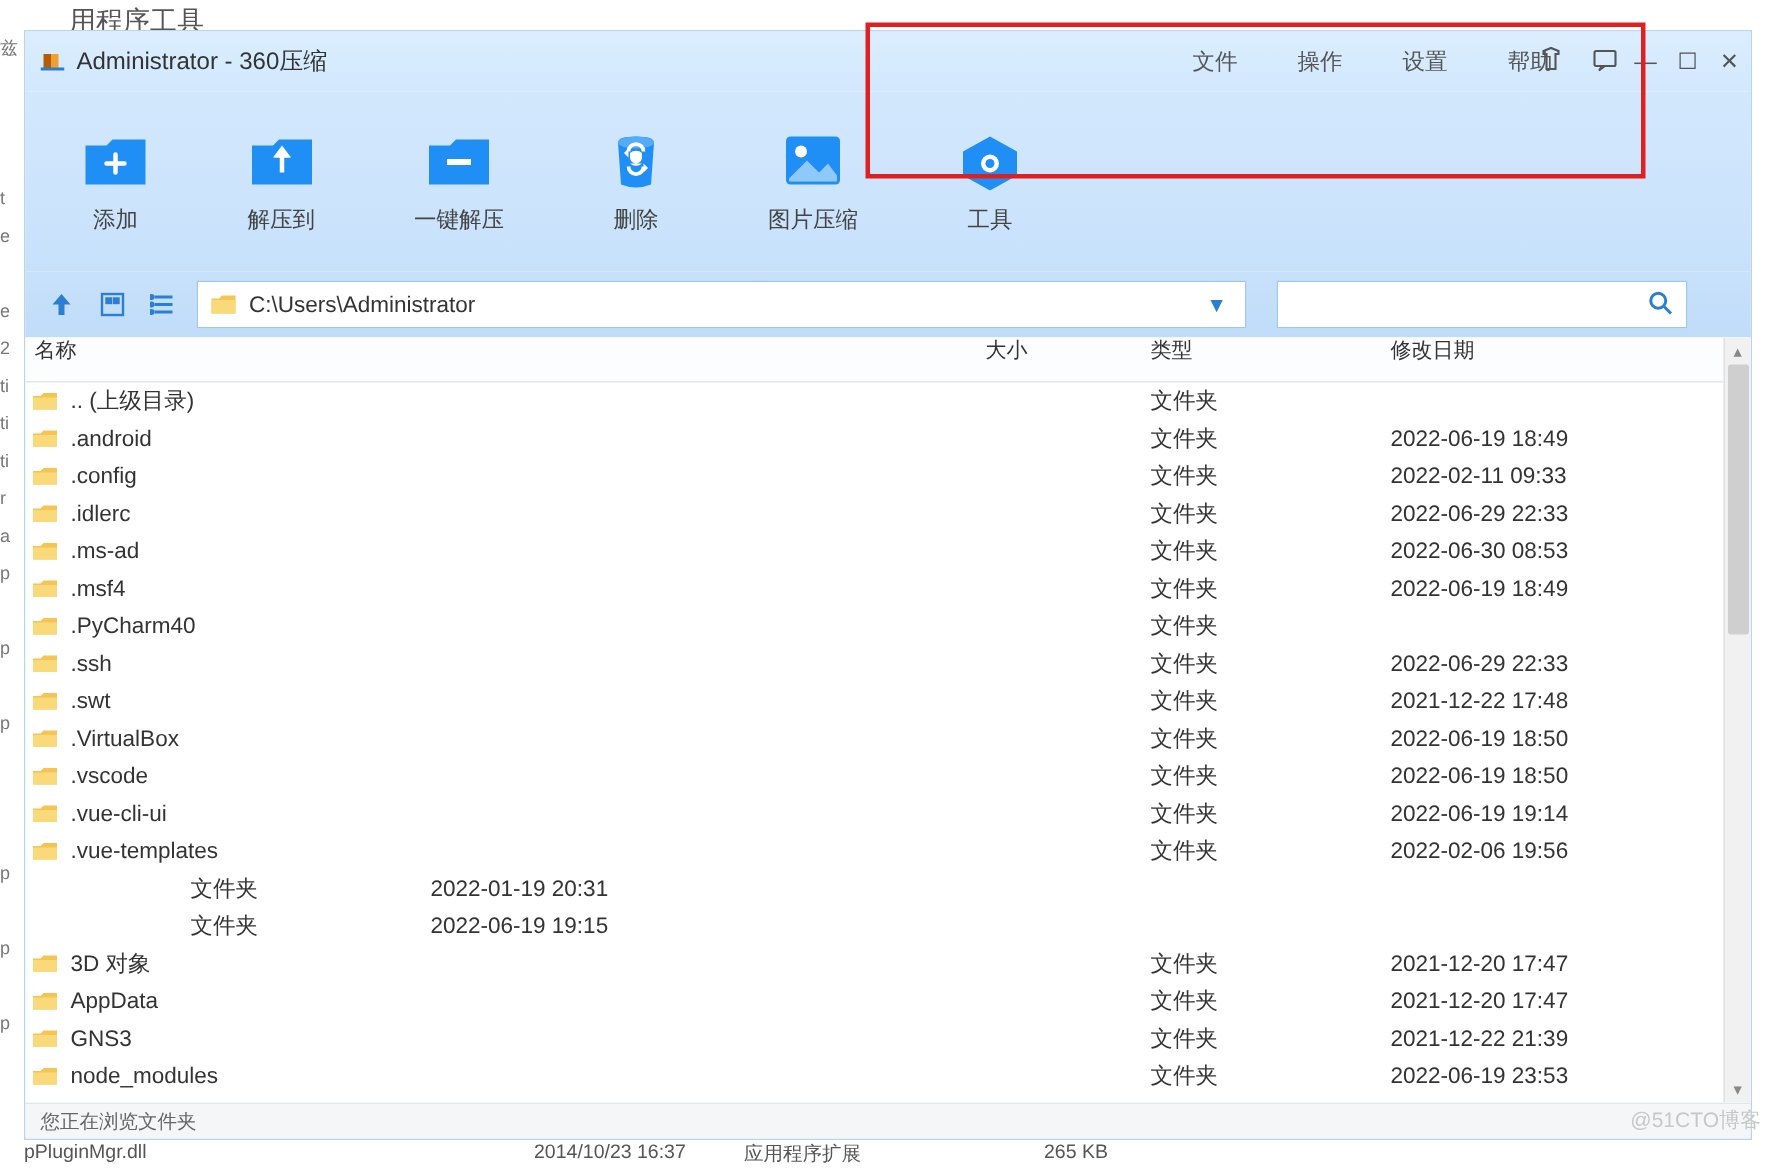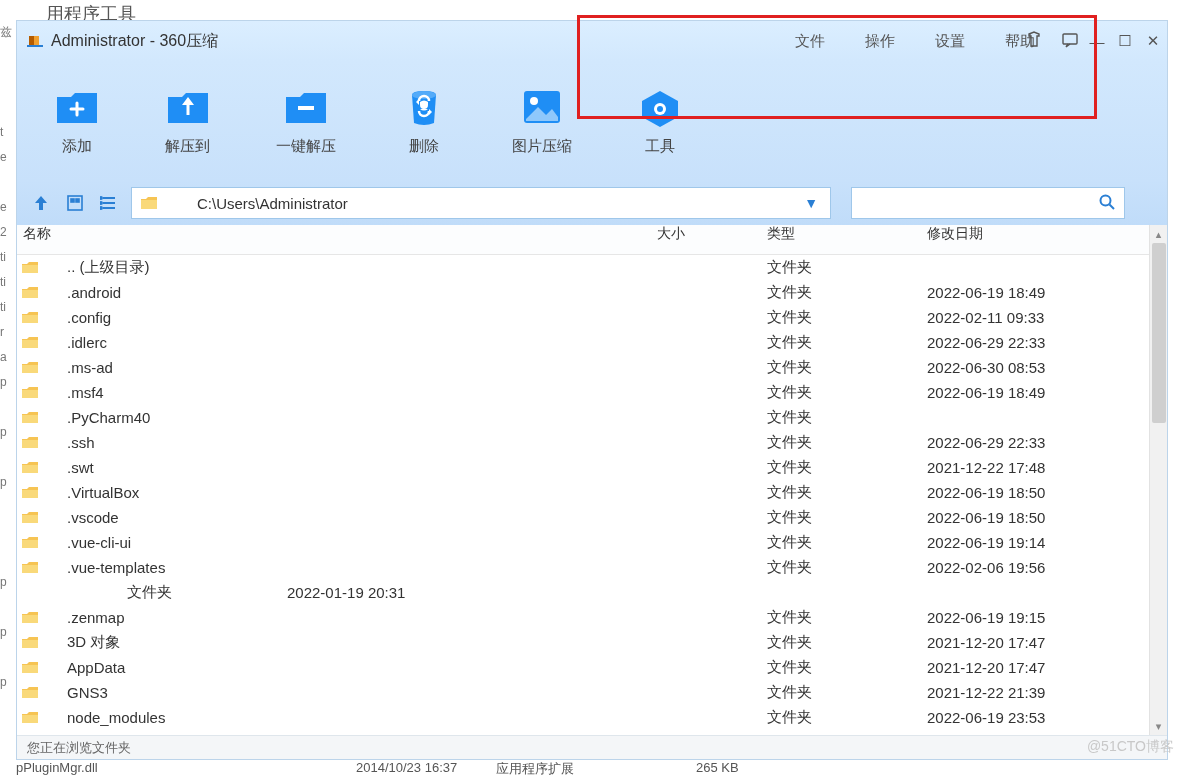--- a/index.html
+++ b/index.html
@@ -161,21 +161,20 @@
     }
     .path-box {
       flex: 1;
       max-width: 700px;
       height: 32px;
       background: #fff;
       border: 1px solid #9fc7ea;
       display: flex;
       align-items: center;
       padding: 0 8px;
-      gap: 31px;
     }
     .path-box .folder-mini {
       width: 18px; height: 16px; margin-right: 8px;
     }
     .path-box .path-text {
       flex: 1;
       font-size: 15px;
       color: #333;
       outline: none;
     }
@@ -231,21 +230,21 @@
       flex: 1;
       overflow: hidden;
     }
     .row {
       height: 25px;
       display: flex;
       align-items: center;
       font-size: 15px;
       color: #333;
     }
-    .row .rname { width: 640px; display:flex; align-items:center; padding-left:4px;gap:20px; }
+    .row .rname { width: 640px; display:flex; align-items:center; padding-left:4px; }
     .row .rsize { width: 110px; }
     .row .rtype { width: 160px; }
     .row .rdate { flex: 1; }
     .folder-icon-sm {
       width: 18px; height: 15px; margin-right: 8px;
       display: inline-block;
     }
 
     .vscroll {
       width: 18px;
@@ -632,27 +631,20 @@
             <div class="rsize"></div>
             <div class="rtype">文件夹</div>
             <div class="rdate">2022-02-06 19:56</div>
           </div>
           <div class="row">
             <div class="rsize"></div>
             <div class="rtype">文件夹</div>
             <div class="rdate">2022-01-19 20:31</div>
           </div>
           <div class="row">
-            <div class="rname">
-              <span class="folder-icon-sm"><svg width="18" height="15" viewBox="0 0 18 15">
-                  <path fill="#f6c453" d="M1 4 L6 4 L8 2 L17 2 L17 13 L1 13 Z"></path>
-                  <path fill="#f9d97a" d="M1 5 L17 5 L17 13 L1 13 Z"></path>
-                </svg></span>
-              <span>.zenmap</span>
-            </div>
             <div class="rsize"></div>
             <div class="rtype">文件夹</div>
             <div class="rdate">2022-06-19 19:15</div>
           </div>
           <div class="row">
             <div class="rname">
               <span class="folder-icon-sm"><svg width="18" height="15" viewBox="0 0 18 15">
                   <path fill="#f6c453" d="M1 4 L6 4 L8 2 L17 2 L17 13 L1 13 Z"></path>
                   <path fill="#f9d97a" d="M1 5 L17 5 L17 13 L1 13 Z"></path>
                 </svg></span>

